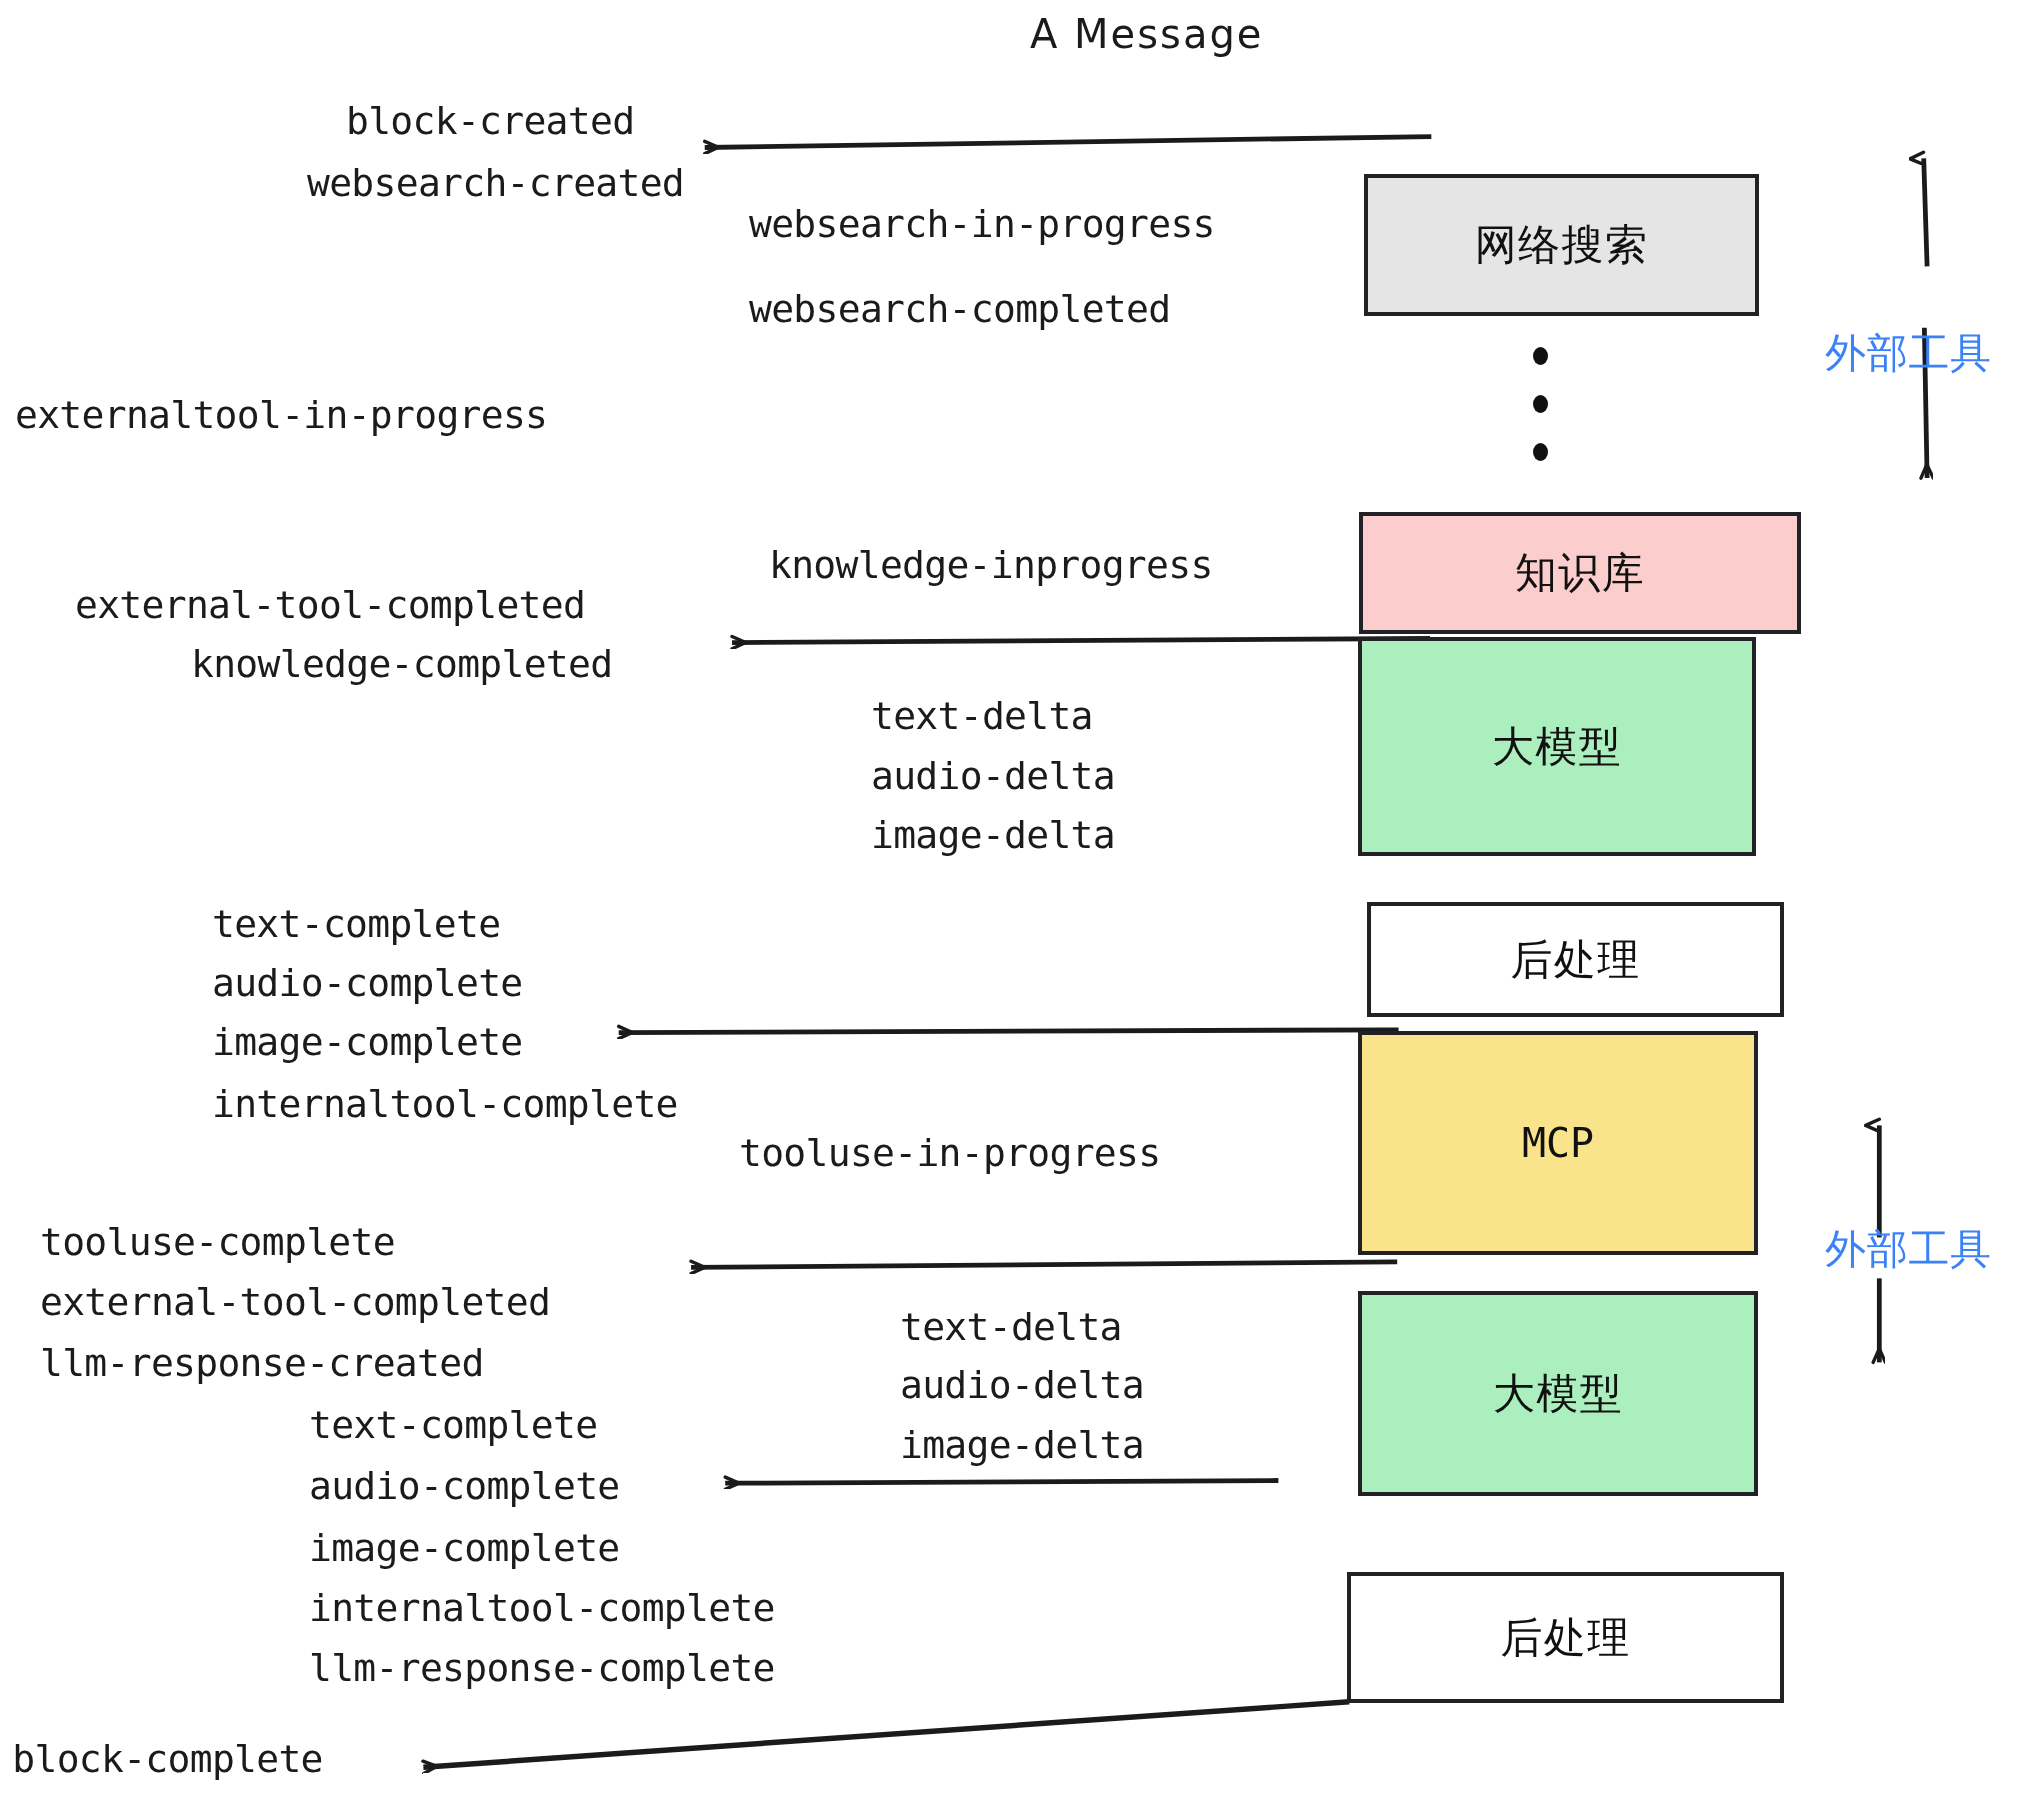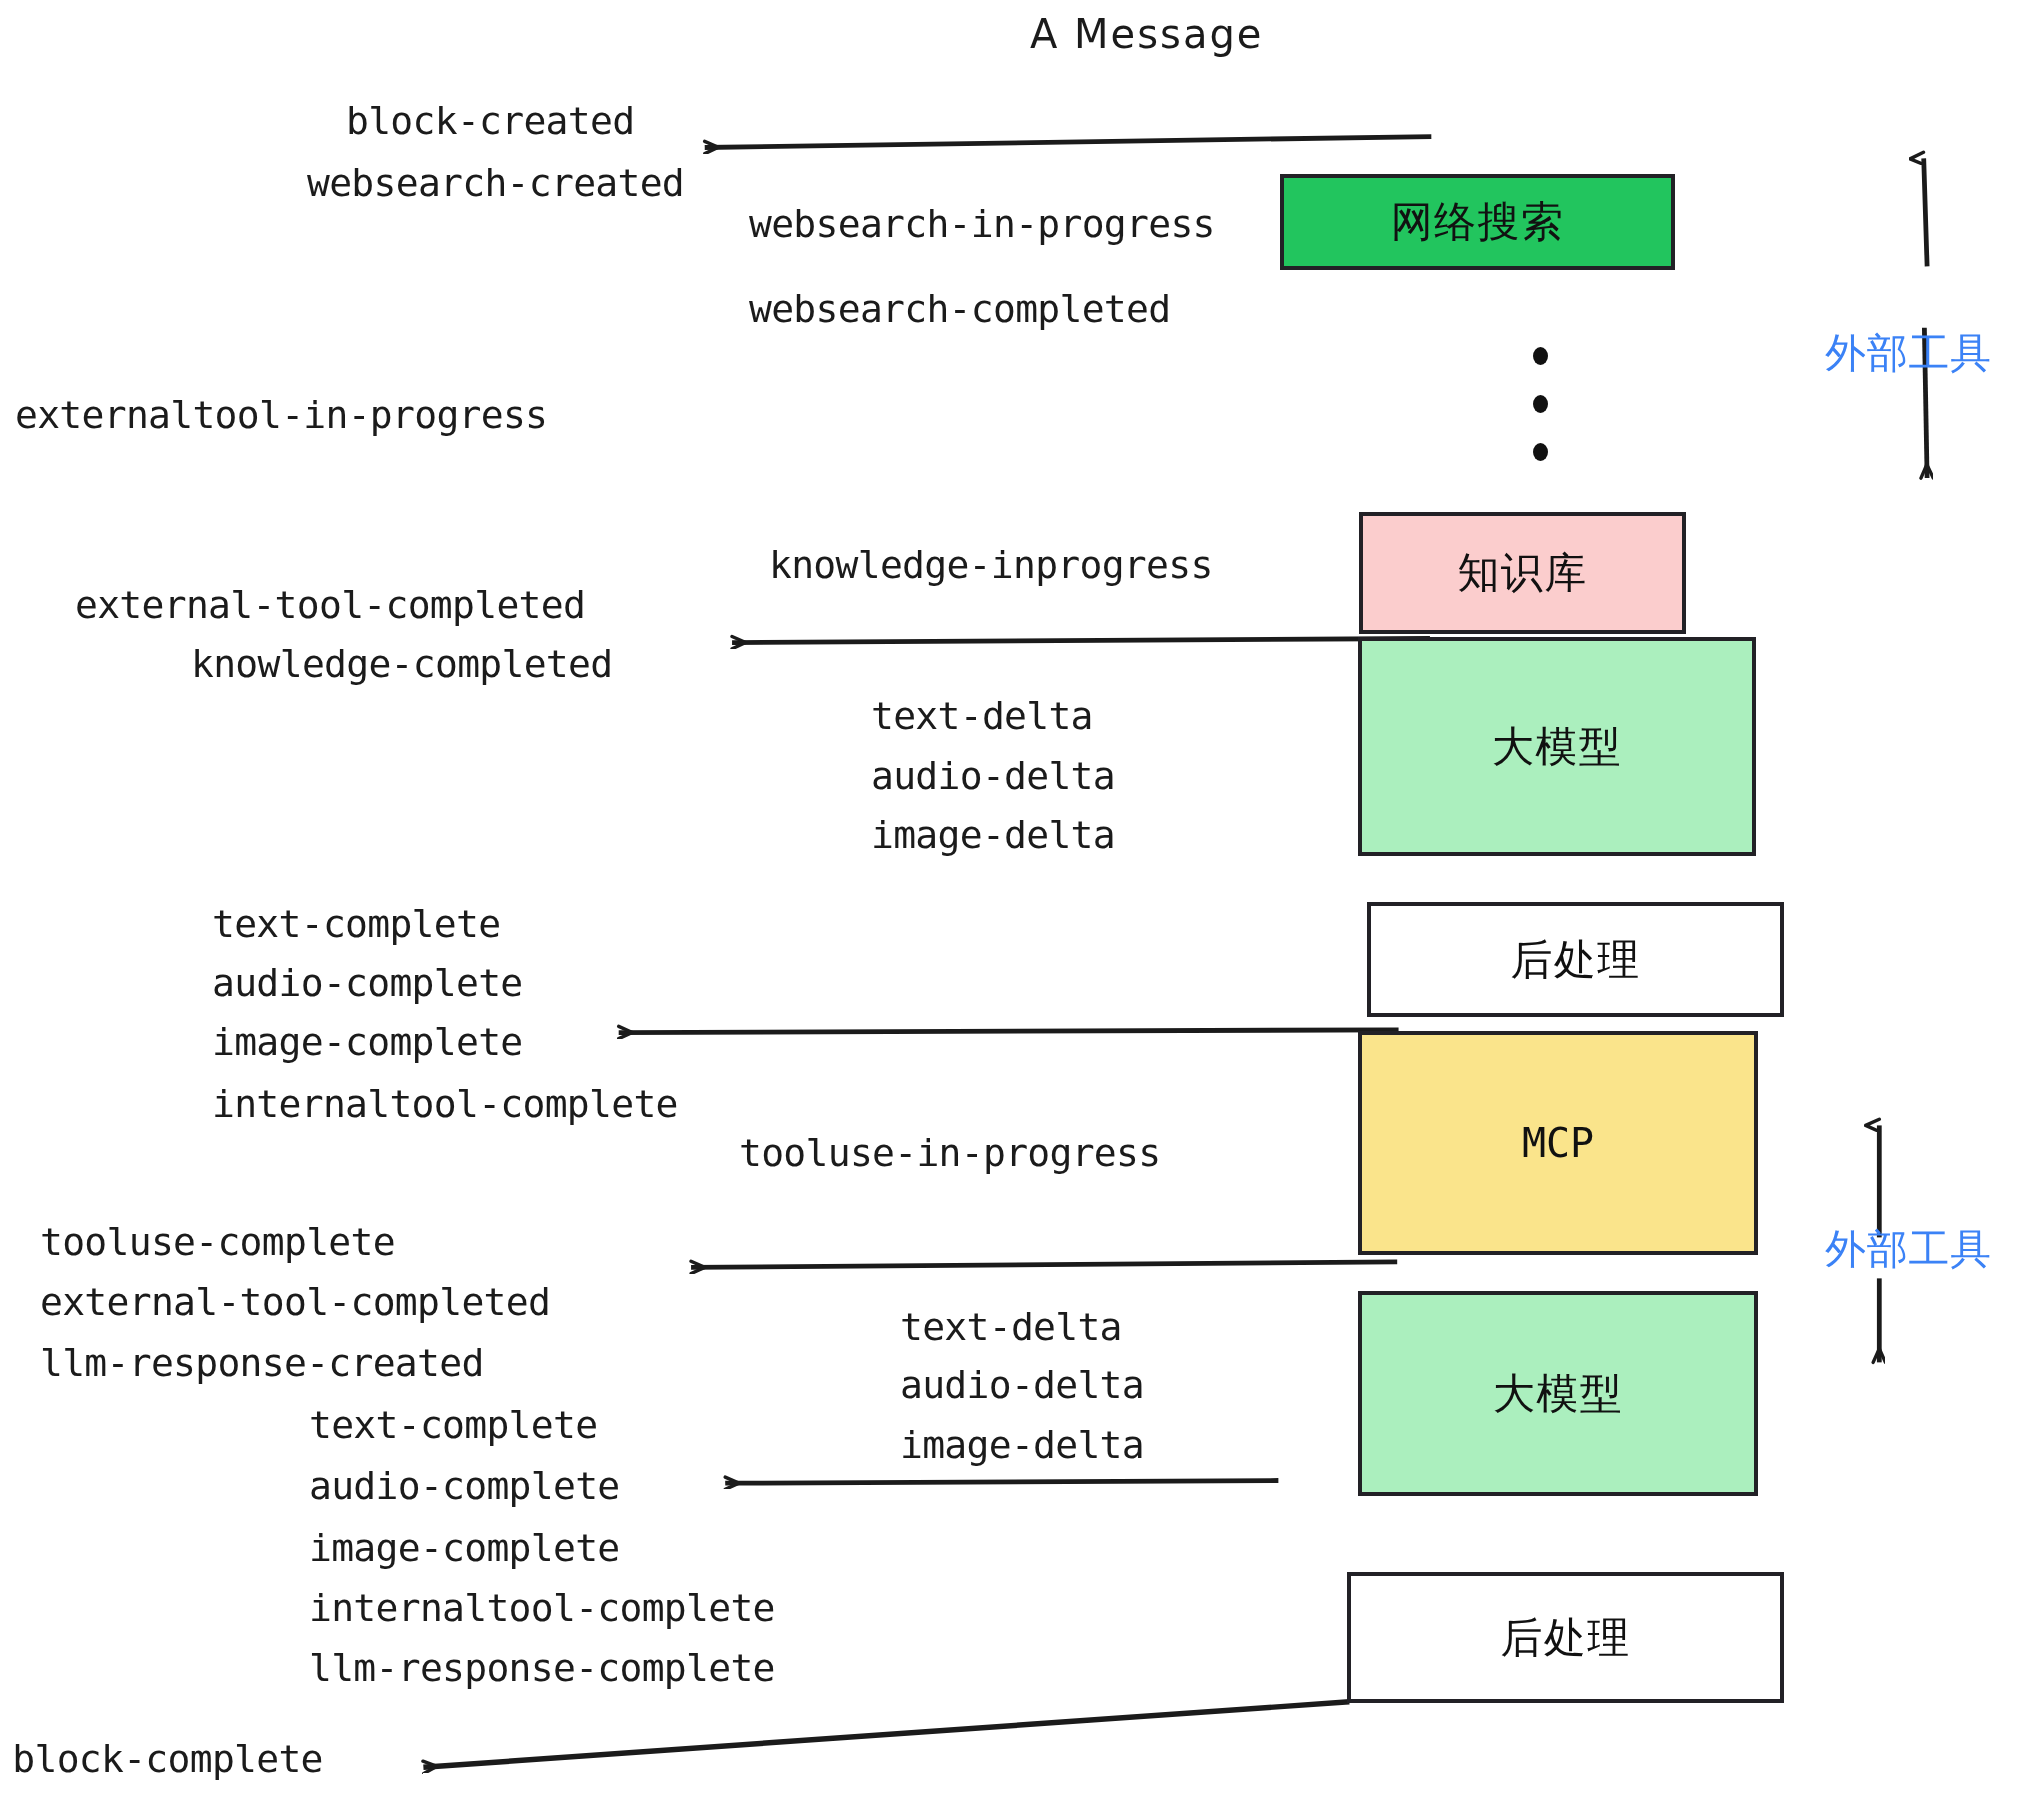--- a/index.html
+++ b/index.html
@@ -94,29 +94,29 @@
 
     <line x1="2822" y1="390" x2="2817" y2="232" stroke="#1b1b1b" stroke-width="7" marker-end="url(#ahu)"></line>
     <line x1="2818" y1="480" x2="2822" y2="700" stroke="#1b1b1b" stroke-width="7" marker-end="url(#ah)" transform="rotate(0)"></line>
 
     <line x1="2752" y1="1812" x2="2752" y2="1648" stroke="#1b1b1b" stroke-width="7" marker-end="url(#ahu)"></line>
     <line x1="2752" y1="1872" x2="2752" y2="1995" stroke="#1b1b1b" stroke-width="7" marker-end="url(#ah)"></line>
   </svg>
 
   <div class="title" style="left:982px;top:13.7px;margin-left:48px;">A Message</div>
 
-  <div class="boxnode" style="left:1280px;top:174px;width:395px;height:96px;background:#22c55e;">
+  <div class="boxnode" style="left:1364px;top:174px;width:395px;height:142px;background:#e5e5e5;">
     <span class="boxlabel">网络搜索</span>
   </div>
 
   <div class="vdot" style="left:1533px;top:347px;"></div>
   <div class="vdot" style="left:1533px;top:395px;"></div>
   <div class="vdot" style="left:1533px;top:443px;"></div>
 
-  <div class="boxnode" style="left:1359px;top:512px;width:327px;height:122px;background:#FBCDCD;">
+  <div class="boxnode" style="left:1359px;top:512px;width:442px;height:122px;background:#FBCDCD;">
     <span class="boxlabel">知识库</span>
   </div>
 
   <div class="boxnode" style="left:1358px;top:637px;width:398px;height:219px;background:#ABEFBE;">
     <span class="boxlabel">大模型</span>
   </div>
 
   <div class="boxnode" style="left:1367px;top:902px;width:417px;height:115px;background:#FFFFFF;">
     <span class="boxlabel">后处理</span>
   </div>

